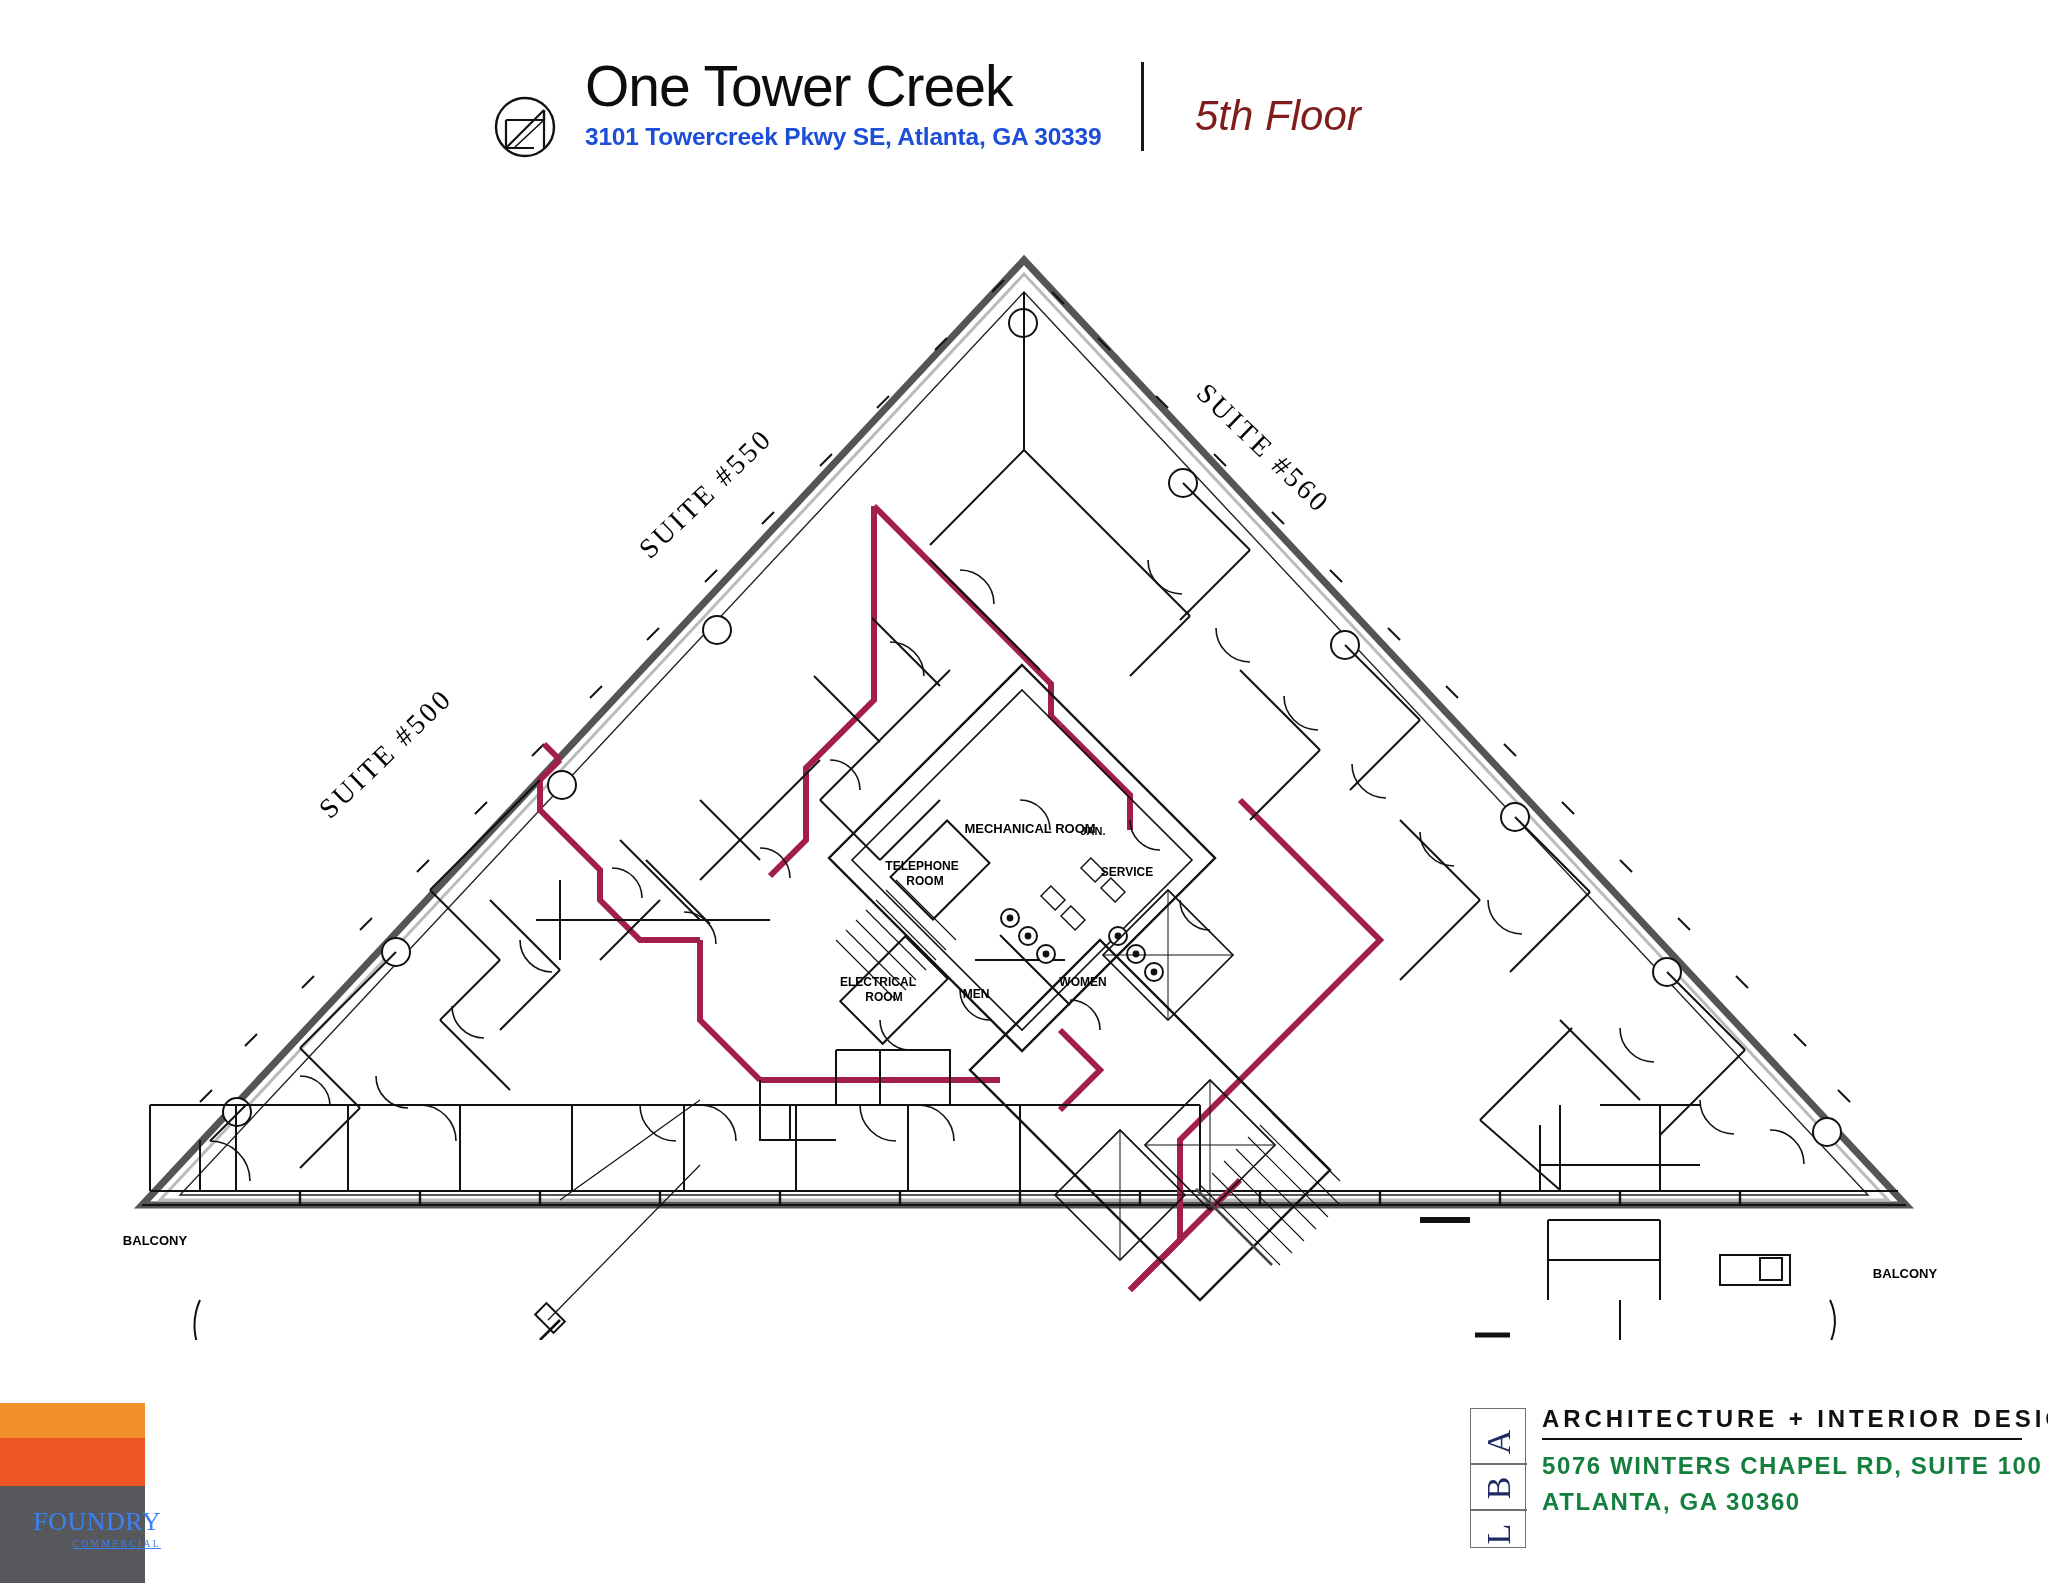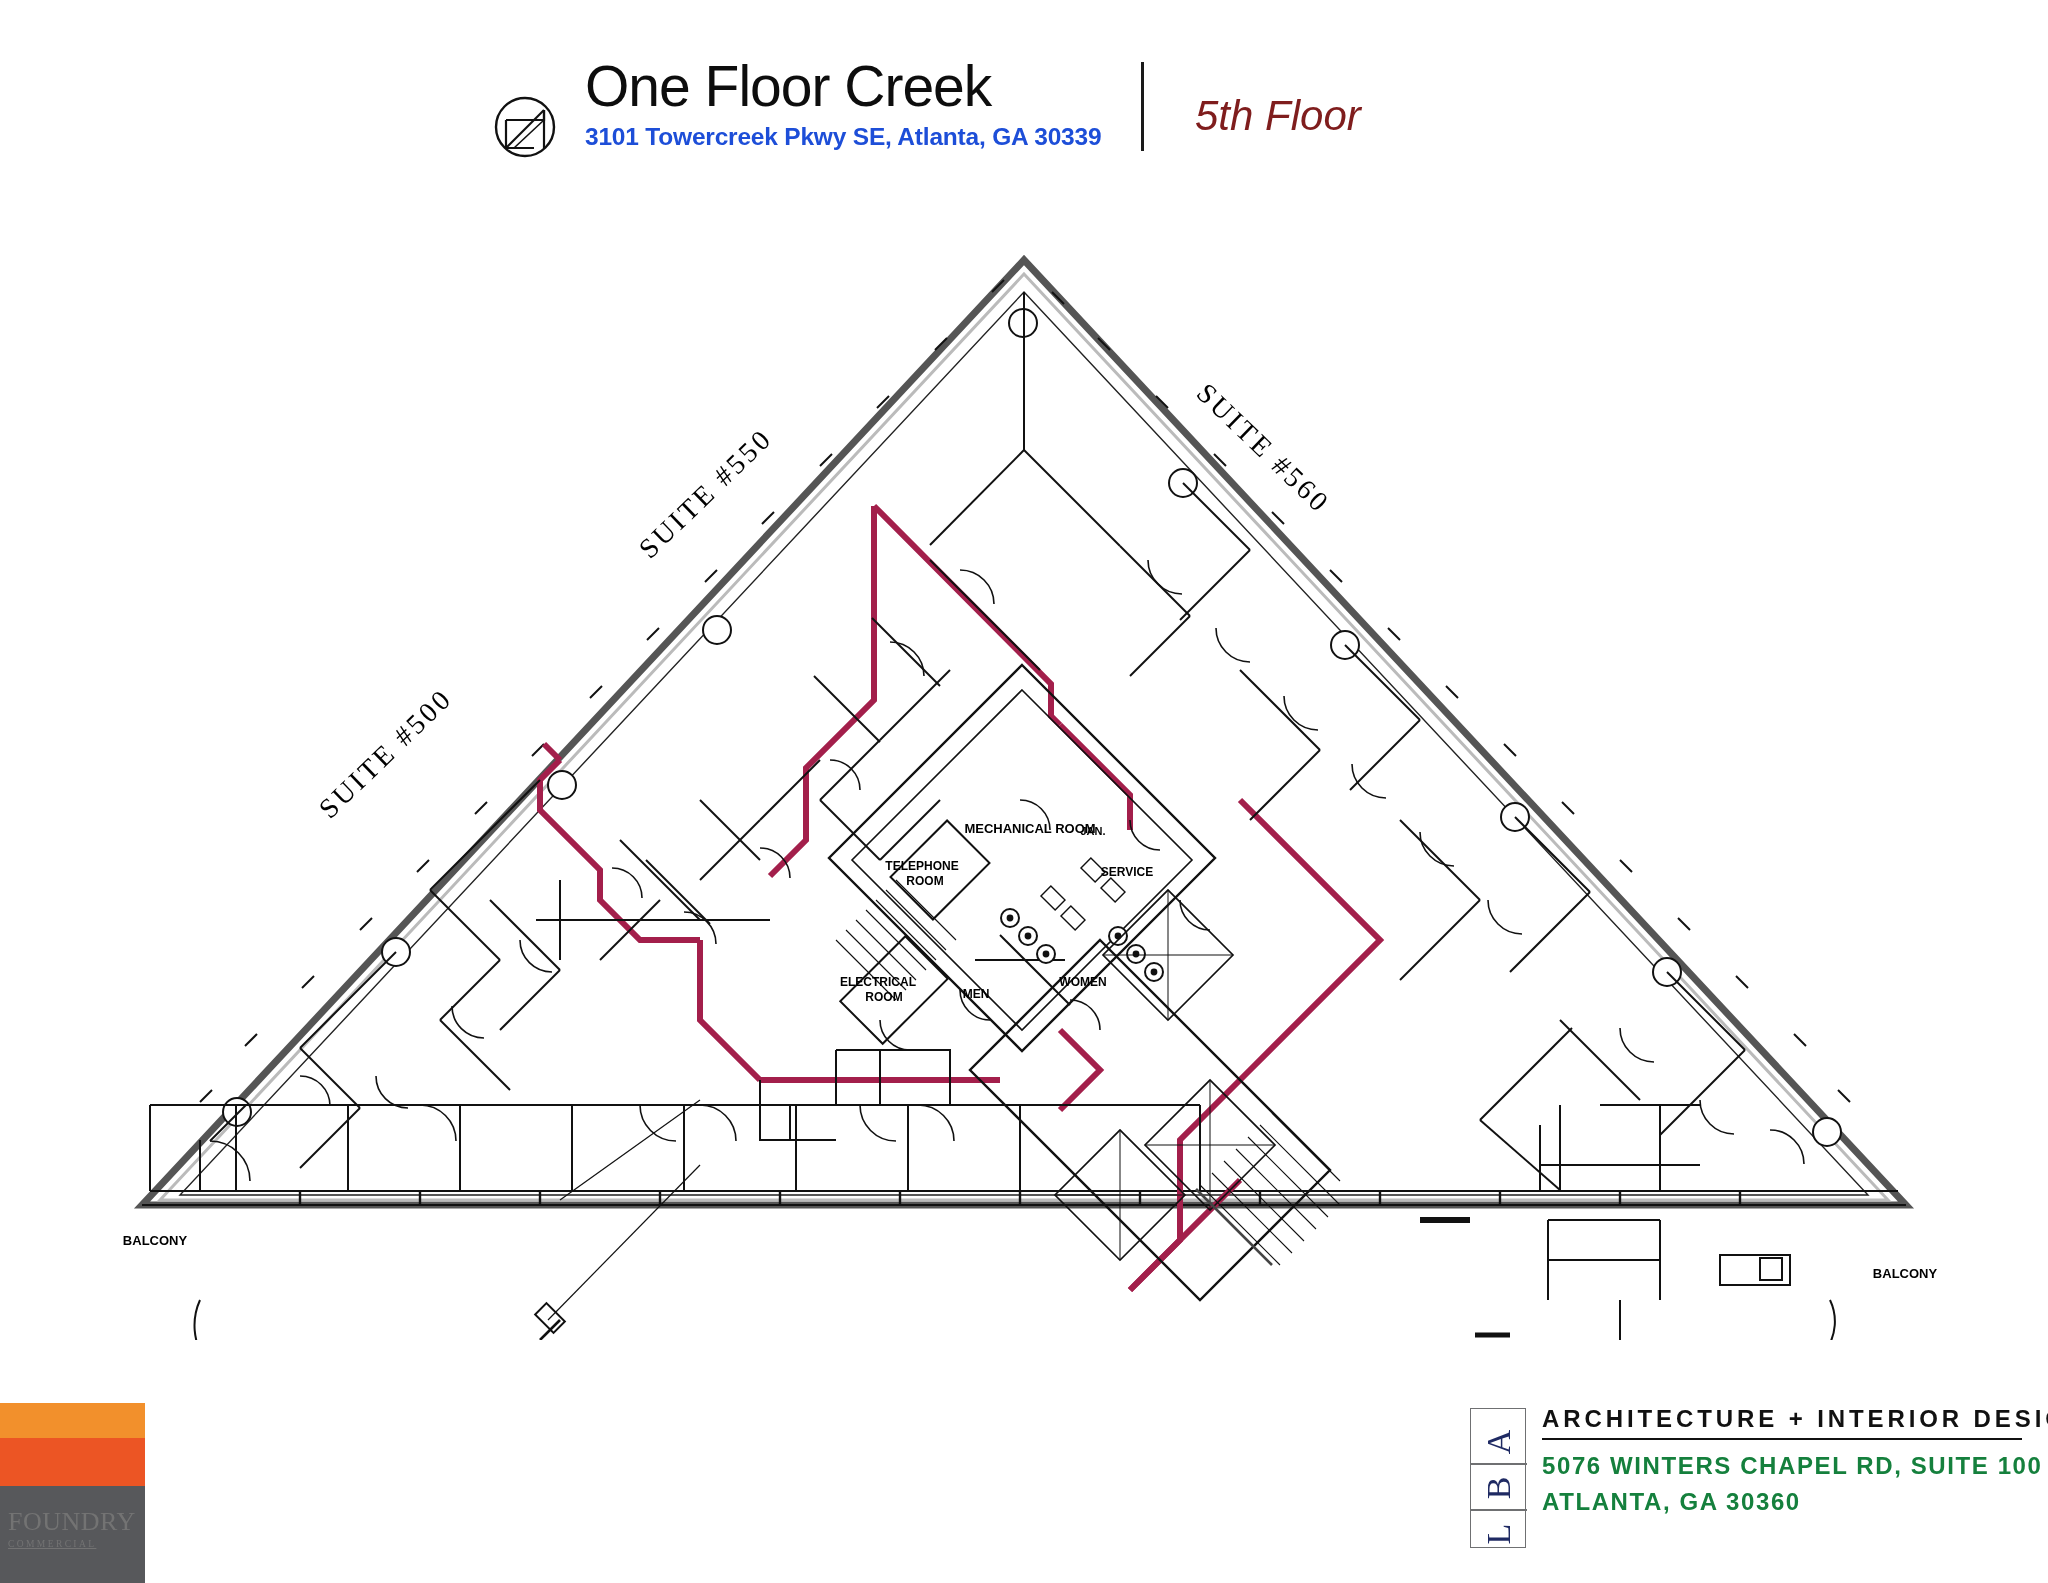--- a/index.html
+++ b/index.html
@@ -37,21 +37,21 @@
 
   
   #foundry-logo{
     position:absolute;left:0;top:1403px;width:145px;height:180px;
   }
   .fl-bar{position:absolute;left:0;width:145px;}
   #fl-orange{top:0;height:35px;background:#F2902C;}
   #fl-red{top:35px;height:48px;background:#EC5524;}
   #fl-gray{top:83px;height:97px;background:#57585B;}
   #foundry-wordmark{
-    position:absolute;left:8px;top:106px;width:145px;text-align:left;color:#737373;
+    position:absolute;left:16px;top:106px;width:145px;text-align:right;color:#3b82f6;
   }
   #foundry-name{
     font-family:"Liberation Serif", serif;font-size:26px;letter-spacing:0.5px;
     line-height:1;font-weight:400;
   }
   #foundry-sub{
     font-family:"Liberation Serif", serif;font-size:9.5px;letter-spacing:2.4px;
     margin-top:4px;font-weight:400;text-decoration:underline;
   }
 
@@ -99,21 +99,21 @@
       <circle cx="31" cy="31" r="29" fill="none" stroke="#111" stroke-width="2.4"></circle>
       <path d="M12 24 L50 24 L50 14" fill="none" stroke="#111" stroke-width="2.2"></path>
       <path d="M12 24 L12 52 L40 52" fill="none" stroke="#111" stroke-width="2.2"></path>
       <path d="M50 14 L12 52" fill="none" stroke="#111" stroke-width="2.2"></path>
       <path d="M50 14 L50 52" fill="none" stroke="#111" stroke-width="2.2"></path>
       <path d="M50 24 L20 52" fill="none" stroke="#111" stroke-width="1.6"></path>
     </svg>
   </div>
 
   <div id="title-block">
-    <div id="building-name">One Floor Creek</div>
+    <div id="building-name">One Tower Creek</div>
     <div id="building-address">3101 Towercreek Pkwy SE, Atlanta, GA 30339</div>
   </div>
 
   <div id="header-divider"></div>
 
   <div id="floor-label">5th Floor</div>
 </div>
 
 <div id="plan-wrap">
 <svg id="plan-svg" viewBox="0 0 2048 1140" xmlns="http://www.w3.org/2000/svg">

